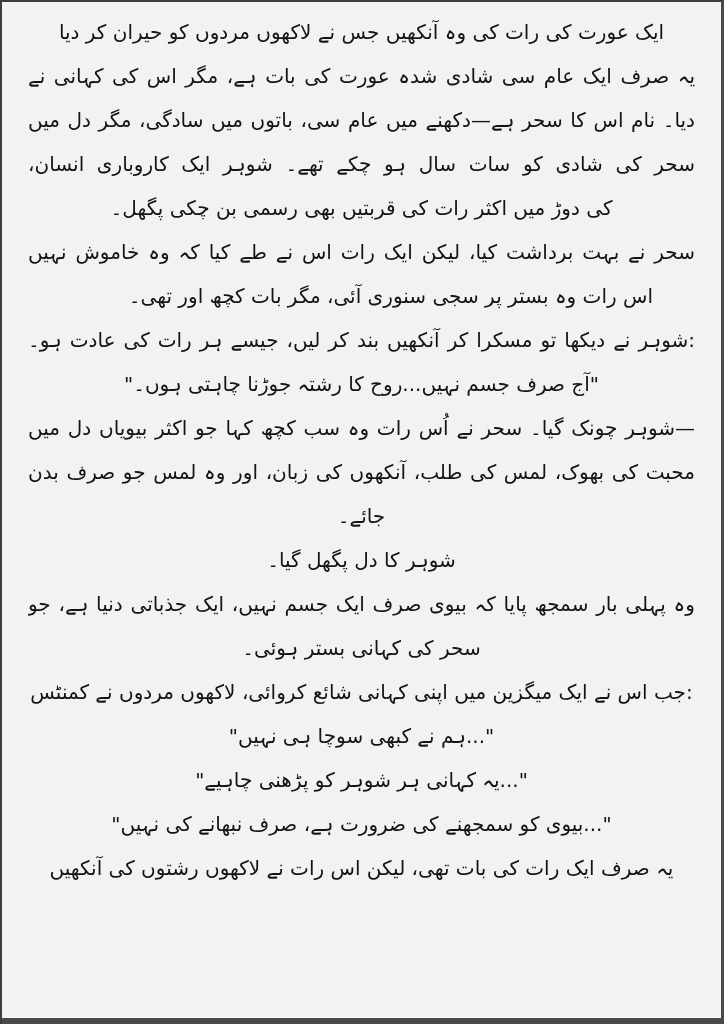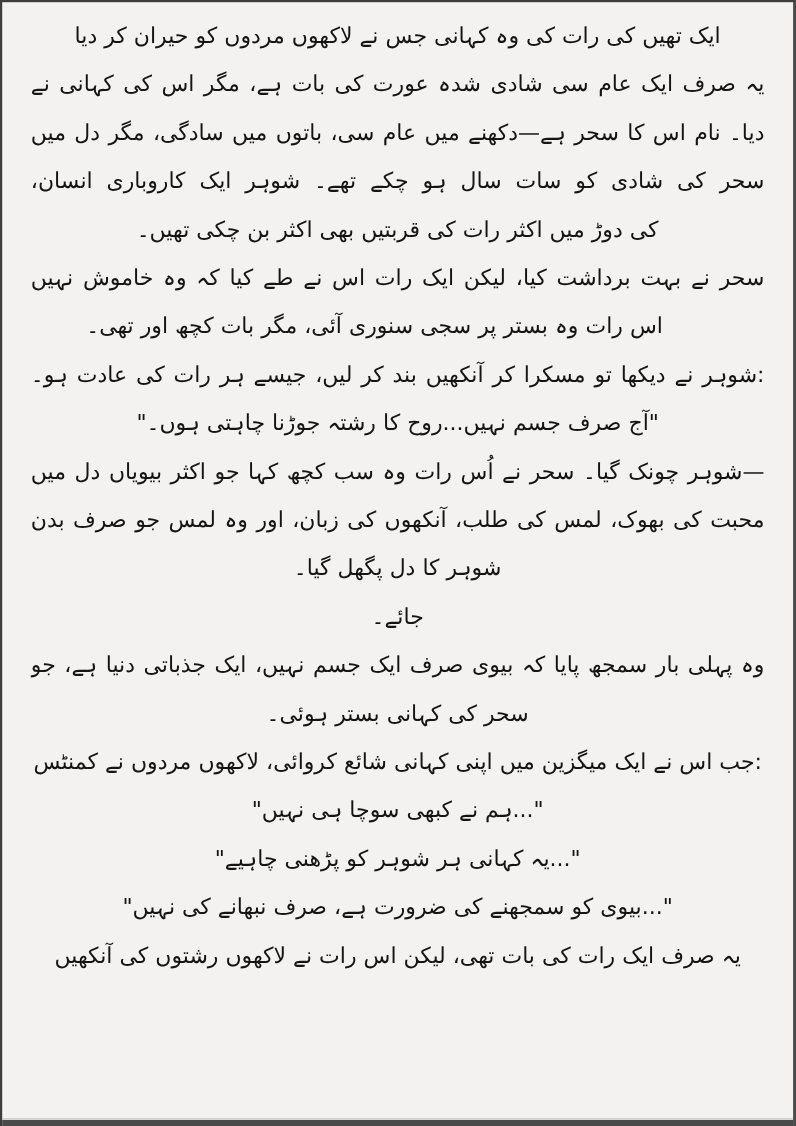--- a/index.html
+++ b/index.html
@@ -42,40 +42,40 @@
     height: 44px;
     line-height: 44px;
     overflow: hidden;
     white-space: normal;
   }
   
   .c { text-align: center; }
   
   .j { text-align: justify; text-align-last: justify; }
   
-  .ri { text-align: center; padding-right: 42px; }
+  .ri { text-align: right; padding-right: 42px; }
 </style>
 </head>
 <body>
 
 <div class="page">
   <div class="content">
-    <div class="line c">ایک تھیں کی رات کی وہ کہانی جس نے لاکھوں مردوں کو حیران کر دیا</div>
+    <div class="line c">ایک عورت کی رات کی وہ آنکھیں جس نے لاکھوں مردوں کو حیران کر دیا</div>
     <div class="line j">یہ صرف ایک عام سی شادی شدہ عورت کی بات ہے، مگر اس کی کہانی نے سننے والوں کو جھنجھوڑ کر رکھ</div>
     <div class="line j">دیا۔ نام اس کا سحر ہے—دکھنے میں عام سی، باتوں میں سادگی، مگر دل میں ایک طوفان چھپا ہوا۔</div>
     <div class="line j">سحر کی شادی کو سات سال ہو چکے تھے۔ شوہر ایک کاروباری انسان، مصروف اور تھکے ہوئے۔ دن بھر</div>
-    <div class="line c">کی دوڑ میں اکثر رات کی قربتیں بھی اکثر بن چکی تھیں۔</div>
+    <div class="line c">کی دوڑ میں اکثر رات کی قربتیں بھی رسمی بن چکی پگھل۔</div>
     <div class="line j">سحر نے بہت برداشت کیا، لیکن ایک رات اس نے طے کیا کہ وہ خاموش نہیں رہے گی۔</div>
     <div class="line ri">اس رات وہ بستر پر سجی سنوری آئی، مگر بات کچھ اور تھی۔</div>
     <div class="line j">:شوہر نے دیکھا تو مسکرا کر آنکھیں بند کر لیں، جیسے ہر رات کی عادت ہو۔ مگر سحر نے آہستہ سے کہا</div>
     <div class="line c">"آج صرف جسم نہیں...روح کا رشتہ جوڑنا چاہتی ہوں۔"</div>
     <div class="line j">—شوہر چونک گیا۔ سحر نے اُس رات وہ سب کچھ کہا جو اکثر بیویاں دل میں دباتی ہیں</div>
     <div class="line j">محبت کی بھوک، لمس کی طلب، آنکھوں کی زبان، اور وہ لمس جو صرف بدن نہیں بلکہ دل کو چھو</div>
+    <div class="line c">جائے۔</div>
     <div class="line c">شوہر کا دل پگھل گیا۔</div>
-    <div class="line c">جائے۔</div>
     <div class="line j">وہ پہلی بار سمجھ پایا کہ بیوی صرف ایک جسم نہیں، ایک جذباتی دنیا ہے، جو چھوئی جائے تو پل میں بدل</div>
     <div class="line c">سحر کی کہانی بستر ہوئی۔</div>
     <div class="line c">:جب اس نے ایک میگزین میں اپنی کہانی شائع کروائی، لاکھوں مردوں نے کمنٹس کیے</div>
     <div class="line c">"...ہم نے کبھی سوچا ہی نہیں"</div>
     <div class="line c">"...یہ کہانی ہر شوہر کو پڑھنی چاہیے"</div>
     <div class="line c">"...بیوی کو سمجھنے کی ضرورت ہے، صرف نبھانے کی نہیں"</div>
     <div class="line c">یہ صرف ایک رات کی بات تھی، لیکن اس رات نے لاکھوں رشتوں کی آنکھیں کھول دیں۔</div>
   </div>
   <div class="footer-bar"></div>
 </div>

